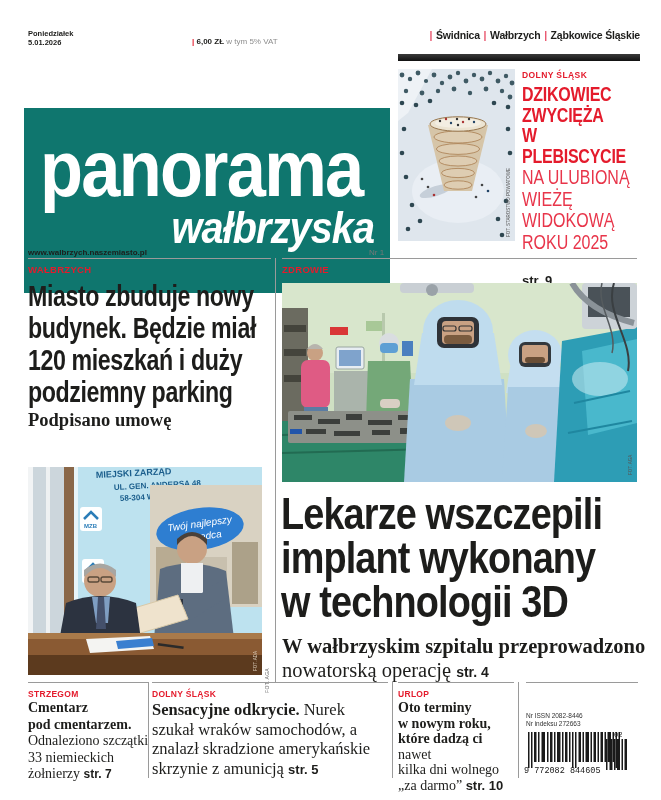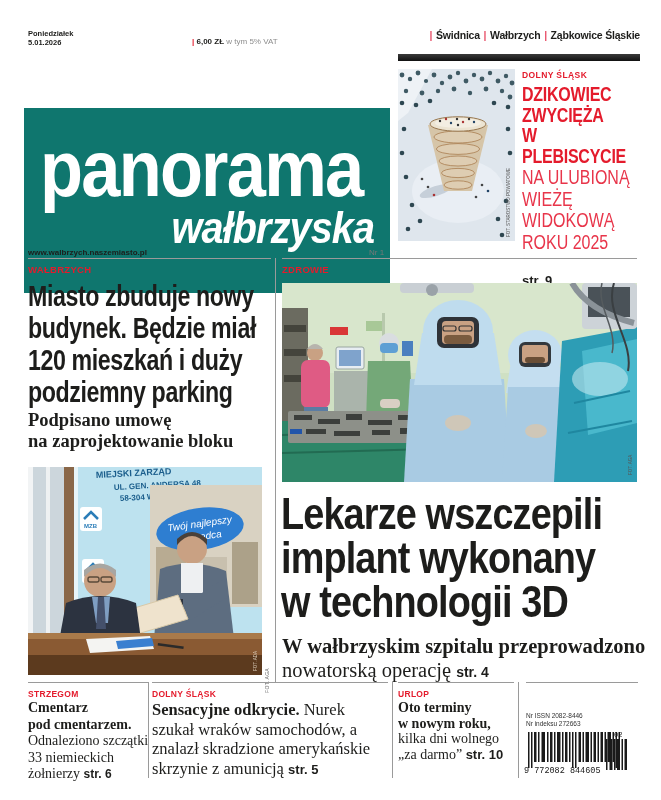--- a/index.html
+++ b/index.html
@@ -207,21 +207,20 @@
 
 <div class="abs kicker" style="left:28px;top:264px;">WAŁBRZYCH</div>
 <div class="abs hl-left">
   <div>Miasto zbuduje nowy</div>
   <div>budynek. Będzie miał</div>
   <div>120 mieszkań i duży</div>
   <div>podziemny parking</div>
 </div>
 <div class="abs sub-left">
   <div class="serifbold">Podpisano umowę</div>
-  <div class="serifbold">na zaprojektowanie bloku</div>
 </div>
 
 <div class="abs photo" style="left:28px;top:467px;width:234px;height:208px;">
   <svg width="234" height="208" viewBox="0 0 234 208">
     <rect width="234" height="208" fill="#bde2ef"></rect>
     <rect x="0" y="0" width="36" height="170" fill="#ccd6dc"></rect>
     <rect x="0" y="0" width="5" height="170" fill="#f2f4f5"></rect>
     <rect x="18" y="0" width="4" height="170" fill="#eef1f2"></rect>
     <rect x="36" y="0" width="10" height="170" fill="#8a6748"></rect>
     <rect x="46" y="0" width="4" height="208" fill="#e8f4f8"></rect>
@@ -390,35 +389,39 @@
 <div class="vline" style="left:518px;top:682px;height:96px;"></div>
 
 <div class="abs t-kicker" style="left:28px;top:689px;">STRZEGOM</div>
 <div class="abs teaser t1">
   <div class="serifbold">Cmentarz</div>
   <div class="serifbold">pod cmentarzem.</div>
   <div>Odnaleziono szczątki</div>
   <div>33 niemieckich</div>
   <div>
     <span>żołnierzy</span>
-    <span class="t-ref">str. 6</span>
+    <span class="t-ref">str. 7</span>
   </div>
 </div>
 
 <div class="abs t-kicker" style="left:152px;top:689px;">DOLNY ŚLĄSK</div>
 <div class="abs teaser t2">
   <span class="serifbold">Sensacyjne odkrycie.</span>
   <span>Nurek szukał wraków samochodów, a znalazł skradzione amerykańskie skrzynie z amunicją</span>
   <span class="t-ref">str. 5</span>
 </div>
 
 <div class="abs t-kicker" style="left:398px;top:689px;">URLOP</div>
 <div class="abs teaser t3">
   <div class="serifbold">Oto terminy</div>
   <div class="serifbold">w nowym roku,</div>
+  <div>
+    <span class="serifbold">które dadzą ci</span>
+    <span>nawet</span>
+  </div>
   <div>kilka dni wolnego</div>
   <div>
     <span>„za darmo”</span>
     <span class="t-ref">str. 10</span>
   </div>
 </div>
 
 <div class="abs imprint">
   <div>Nr ISSN 2082-8446</div>
   <div>Nr indeksu 272663</div>

